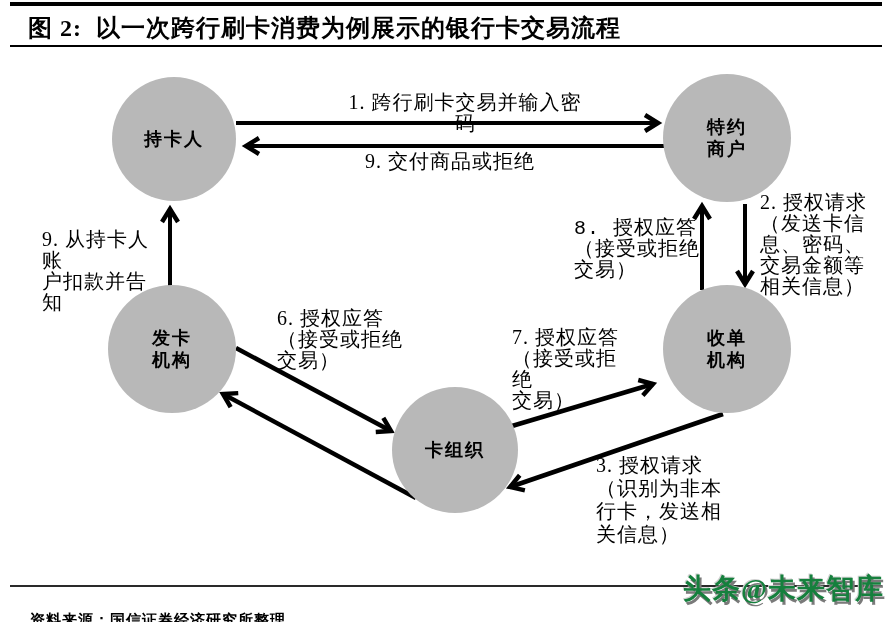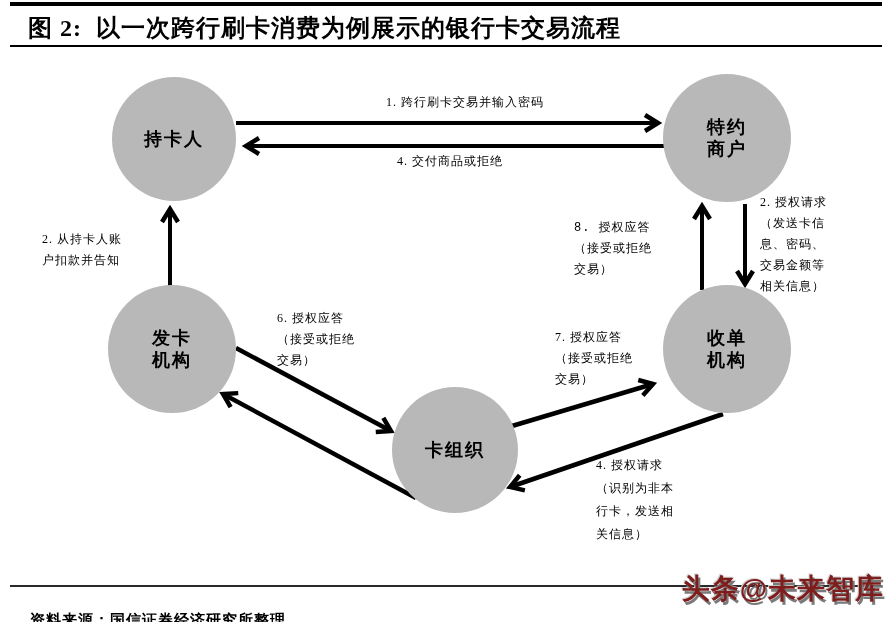--- a/index.html
+++ b/index.html
@@ -30,41 +30,41 @@
     font-size:18px;font-weight:bold;line-height:22px;
     white-space:pre-line;letter-spacing:2px;
   }
   #node-cardholder{left:112px;top:77px;width:124px;height:124px;}
   #node-merchant{left:663px;top:74px;width:128px;height:128px;}
   #node-issuer{left:108px;top:285px;width:128px;height:128px;}
   #node-acquirer{left:663px;top:285px;width:128px;height:128px;font-family:Liberation Serif, serif;}
   #node-card-network{left:392px;top:387px;width:126px;height:126px;}
   .edge-label{
     position:absolute;z-index:3;
-    font-size:12px;line-height:21px;
+    font-size:20px;line-height:21px;
     white-space:pre-line;letter-spacing:1px;
   }
   #edge-label-1{left:340px;top:92px;width:250px;text-align:center;}
   #edge-label-9{left:355px;top:151px;width:190px;text-align:center;}
   #edge-label-2{left:760px;top:192px;width:128px;}
   #edge-label-8{left:574px;top:218px;width:126px;font-family:Liberation Mono, monospace;}
   #edge-label-5{left:42px;top:229px;width:122px;}
   #edge-label-6{left:277px;top:308px;width:136px;}
-  #edge-label-7{left:512px;top:327px;width:122px;margin-left:43px;}
+  #edge-label-7{left:512px;top:327px;width:122px;}
   #edge-label-4{left:202px;top:451px;width:152px;line-height:23px;}
   #edge-label-3{left:596px;top:454px;width:138px;line-height:23px;}
   #source-note{
     position:absolute;left:30px;top:611px;
     font-size:15px;font-weight:bold;letter-spacing:1px;
   }
   #watermark{
     position:absolute;right:6px;top:570px;z-index:4;
     font-size:28px;font-weight:bold;
-    font-family:Liberation Sans, sans-serif;
-    color:#7f1d1d;
+    font-family:Liberation Serif, serif;
+    color:#15803d;
     text-shadow:2px 3px 0 #7a7a7a, -1px -1px 0 #cfcfcf;
     letter-spacing:1px;
   }
 </style>
 </head>
 <body>
 
 <div id="stage">
 
   <div id="top-rule" class="rule"></div>
@@ -105,34 +105,34 @@
   <div id="node-acquirer" class="node">收单
 机构</div>
   <div id="node-card-network" class="node">卡组织</div>
 
   <div id="edge-label-1" class="edge-label">1. 跨行刷卡交易并输入密码</div>
   <div id="edge-label-2" class="edge-label">2. 授权请求
 （发送卡信
 息、密码、
 交易金额等
 相关信息）</div>
-  <div id="edge-label-3" class="edge-label">4. 授权请求
+  <div id="edge-label-3" class="edge-label">3. 授权请求
 （识别为非本
 行卡，发送相
 关信息）</div>
-  <div id="edge-label-5" class="edge-label">2. 从持卡人账
+  <div id="edge-label-5" class="edge-label">9. 从持卡人账
 户扣款并告知</div>
   <div id="edge-label-6" class="edge-label">6. 授权应答
 （接受或拒绝
 交易）</div>
   <div id="edge-label-7" class="edge-label">7. 授权应答
 （接受或拒绝
 交易）</div>
   <div id="edge-label-8" class="edge-label">8. 授权应答
 （接受或拒绝
 交易）</div>
-  <div id="edge-label-9" class="edge-label">4. 交付商品或拒绝</div>
+  <div id="edge-label-9" class="edge-label">9. 交付商品或拒绝</div>
 
   <div id="bottom-rule" class="rule"></div>
   <div id="source-note">资料来源：国信证券经济研究所整理</div>
   <div id="watermark">头条@未来智库</div>
 
 </div>
 
 </body></html>

